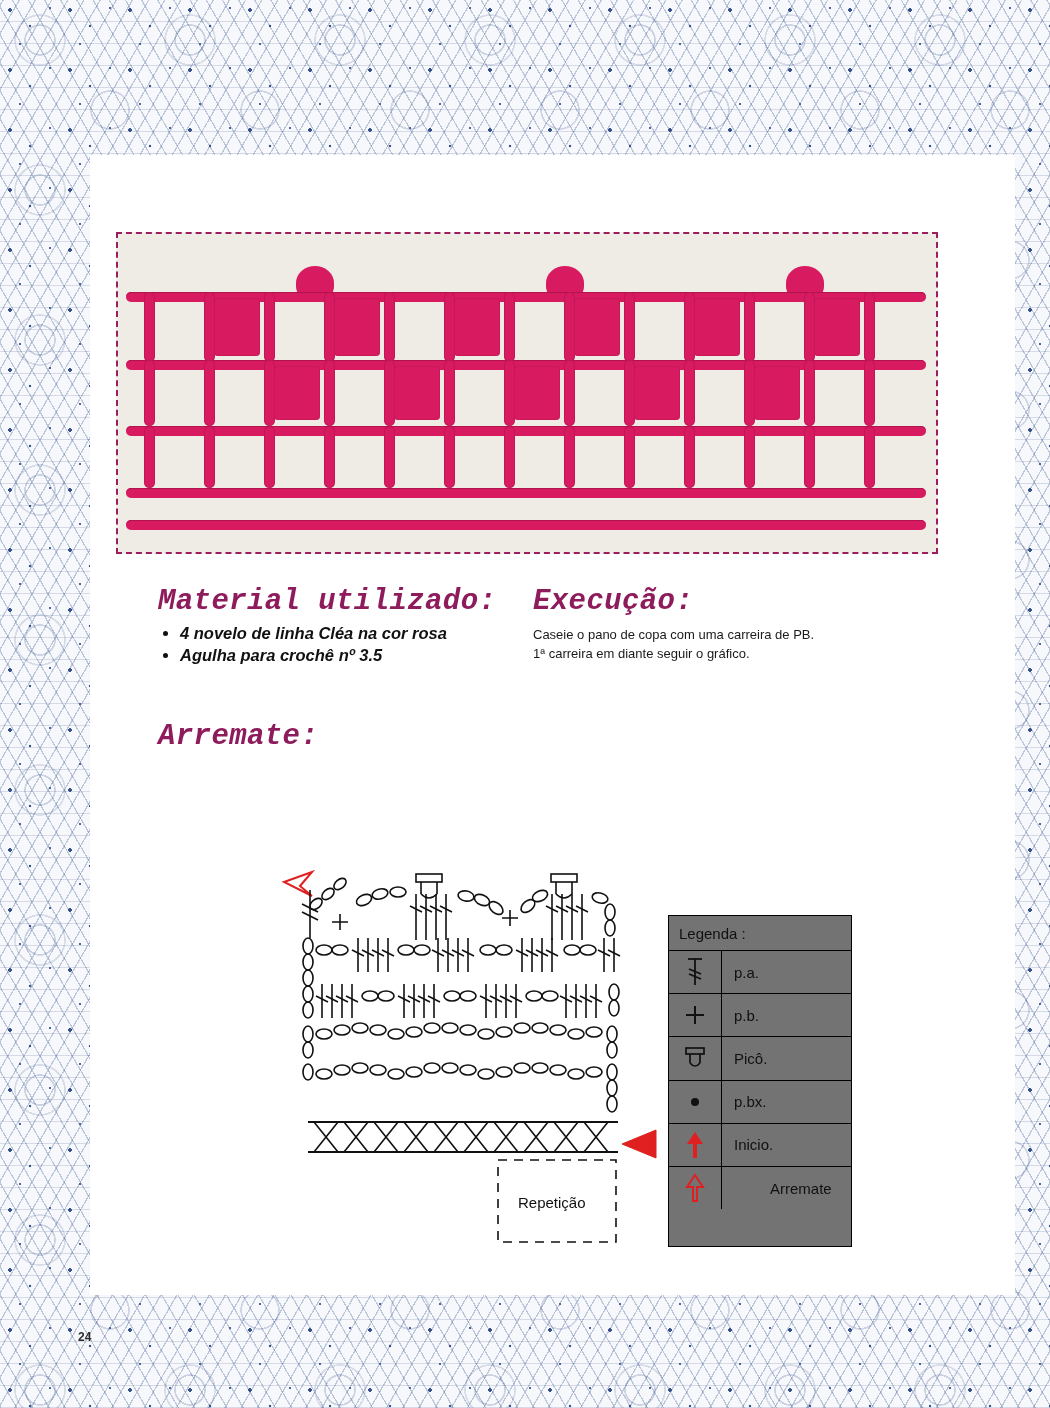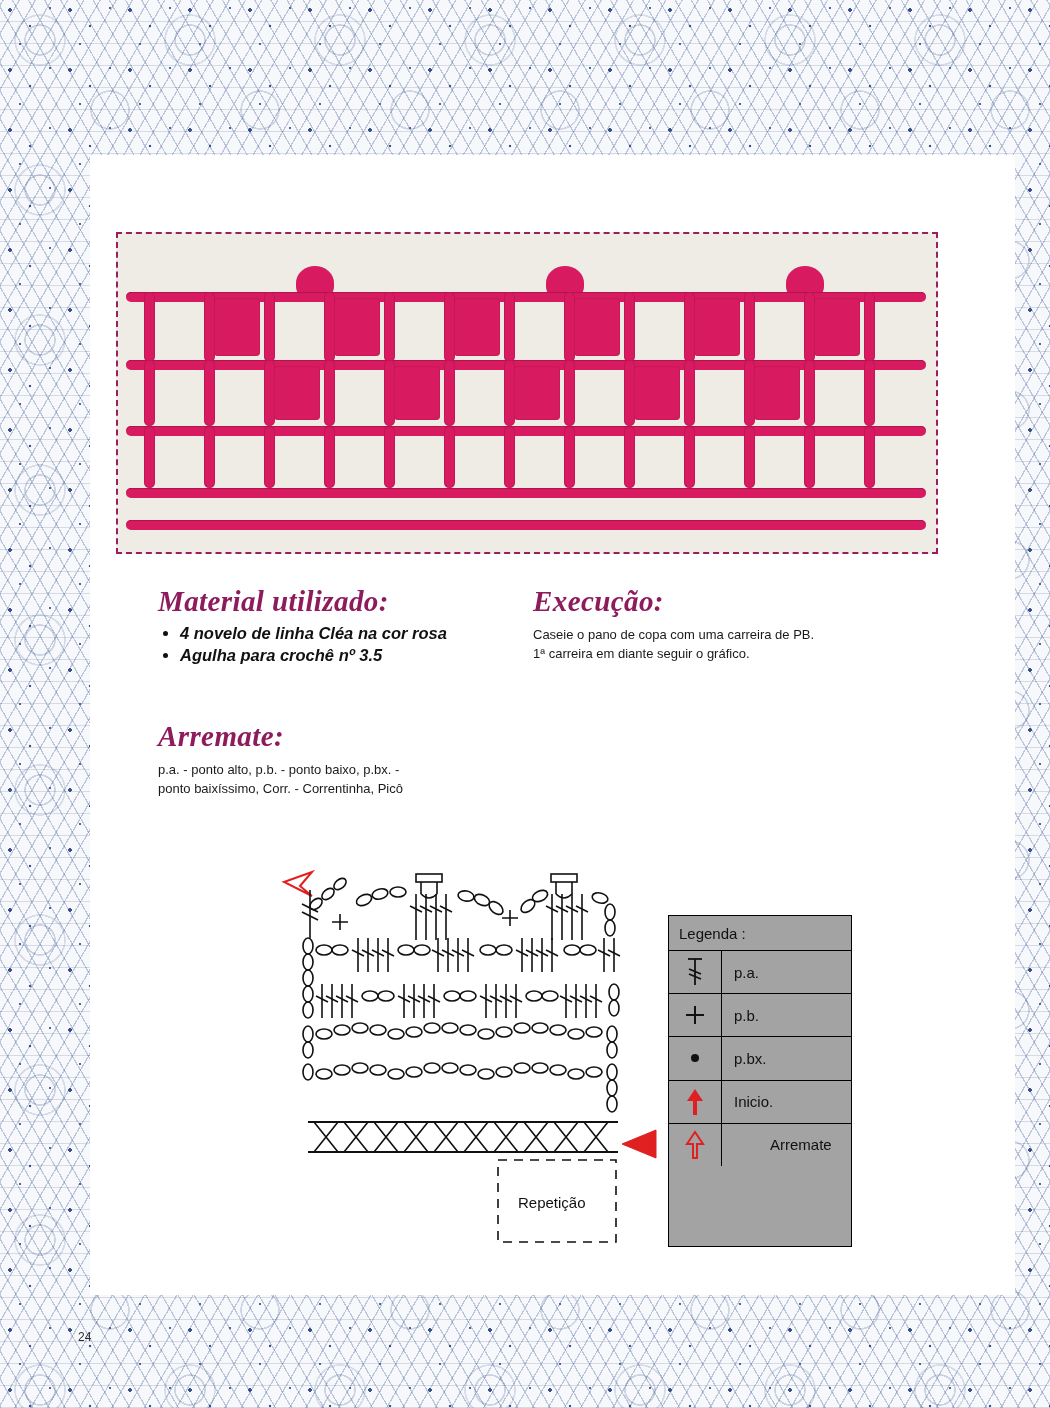--- a/index.html
+++ b/index.html
@@ -70,63 +70,63 @@
     position:absolute;background:#d81b60;border-radius:4px;
     box-shadow:0 0 0 1px rgba(150,15,65,.25) inset;
   }
   .mesh .pico{
     position:absolute;width:38px;height:34px;border-radius:50% 50% 40% 40%;
     background:#d81b60;
   }
 
   
   .h-script{
-    font-family:Liberation Serif, serif;
+    font-family:Liberation Mono, monospace;
     font-style:italic;font-weight:bold;
     color:#8e1b5c;font-size:29px;letter-spacing:.4px;
   }
   .body-txt{
     font-size:13px;color:#1a1a1a;line-height:1.45;
   }
   ul.mat{margin:6px 0 0 0;padding-left:22px;}
   ul.mat li{
     font-style:italic;font-weight:bold;font-size:16.5px;color:#111;
     margin-bottom:3px;
   }
 
   #sec-material{position:absolute;left:158px;top:585px;width:350px;}
   #sec-execucao{position:absolute;left:533px;top:585px;width:380px;}
   #sec-legenda{position:absolute;left:158px;top:720px;width:420px;}
 
   
   .diagram{position:absolute;left:266px;top:860px;width:400px;height:400px;}
   .legend-box{
     position:absolute;left:668px;top:915px;width:182px;height:330px;
-    border:1px solid #000;background:#a3a3a3;
+    border:1px solid #000;background:#737373;
   }
   .legend-box .lg-title{
     height:34px;border-bottom:1px solid #000;display:flex;align-items:center;
     padding-left:10px;font-size:15px;color:#111;
   }
   .legend-row{
     display:flex;align-items:center;height:42.2px;border-bottom:1px solid #000;
   }
   .legend-row:last-child{border-bottom:none;gap:36px;}
   .legend-sym{
     width:52px;height:100%;border-right:1px solid #000;
     display:flex;align-items:center;justify-content:center;
   }
   .legend-lbl{padding-left:12px;font-size:15px;color:#111;}
   .legend-shadow{
     position:absolute;left:674px;top:921px;width:182px;height:330px;background:#c9c9c9;z-index:-1;
   }
 
   
   .page-num{
-    position:absolute;left:78px;top:1330px;font-size:12px;color:#2d2d2d;
+    position:absolute;left:78px;top:1330px;font-size:12px;color:#2d2d2d;font-weight:bold;
   }
 </style>
 </head>
 <body>
 
 <div class="page-bg">
   <div class="pattern-layer"></div>
   <div class="pattern-layer2"></div>
 </div>
 
@@ -215,24 +215,20 @@
 <div id="sec-execucao">
   <div class="h-script">Execução:</div>
   <div class="body-txt" style="margin-top:8px;">
     <div>Caseie o pano de copa com uma carreira de PB.</div>
     <div>1ª carreira em diante seguir o gráfico.</div>
   </div>
 </div>
 
 <div id="sec-legenda">
   <div class="h-script">Arremate:</div>
-  <div class="body-txt" style="margin-top:8px;">
-    <div>p.a. - ponto alto, p.b. - ponto baixo, p.bx. -</div>
-    <div>ponto baixíssimo, Corr. - Correntinha, Picô</div>
-  </div>
 </div>
 
 <div class="diagram">
   <svg width="400" height="400" viewBox="0 0 400 400">
     <g stroke="#111" stroke-width="1.6" fill="none">
 
       <g stroke="#e02020" stroke-width="2">
         <path d="M18 22 L46 12 L34 26 L46 36 Z" fill="#fff"></path>
       </g>
 
@@ -467,20 +463,32 @@
       <svg width="22" height="22" viewBox="0 0 22 22">
           <g stroke="#111" stroke-width="2">
             <path d="M2 11 L20 11 M11 2 L11 20"></path>
           </g>
         </svg>
     </div>
     <div class="legend-lbl">p.b.</div>
   </div>
 
 
+  <div class="legend-row">
+    <div class="legend-sym">
+      <svg width="30" height="26" viewBox="0 0 30 26">
+          <g stroke="#111" stroke-width="1.7" fill="none">
+        <rect x="6" y="3" width="18" height="6"></rect>
+            <path d="M10 9 L10 18 M20 9 L20 18"></path>
+            <path d="M10 18 q5 6 10 0"></path>
+      </g>
+        </svg>
+    </div>
+    <div class="legend-lbl">Picô.</div>
+  </div>
 
   <div class="legend-row">
     <div class="legend-sym">
       <svg width="16" height="16" viewBox="0 0 16 16">
           <circle cx="8" cy="8" r="4" fill="#111"></circle>
         </svg>
     </div>
     <div class="legend-lbl">p.bx.</div>
   </div>
 

